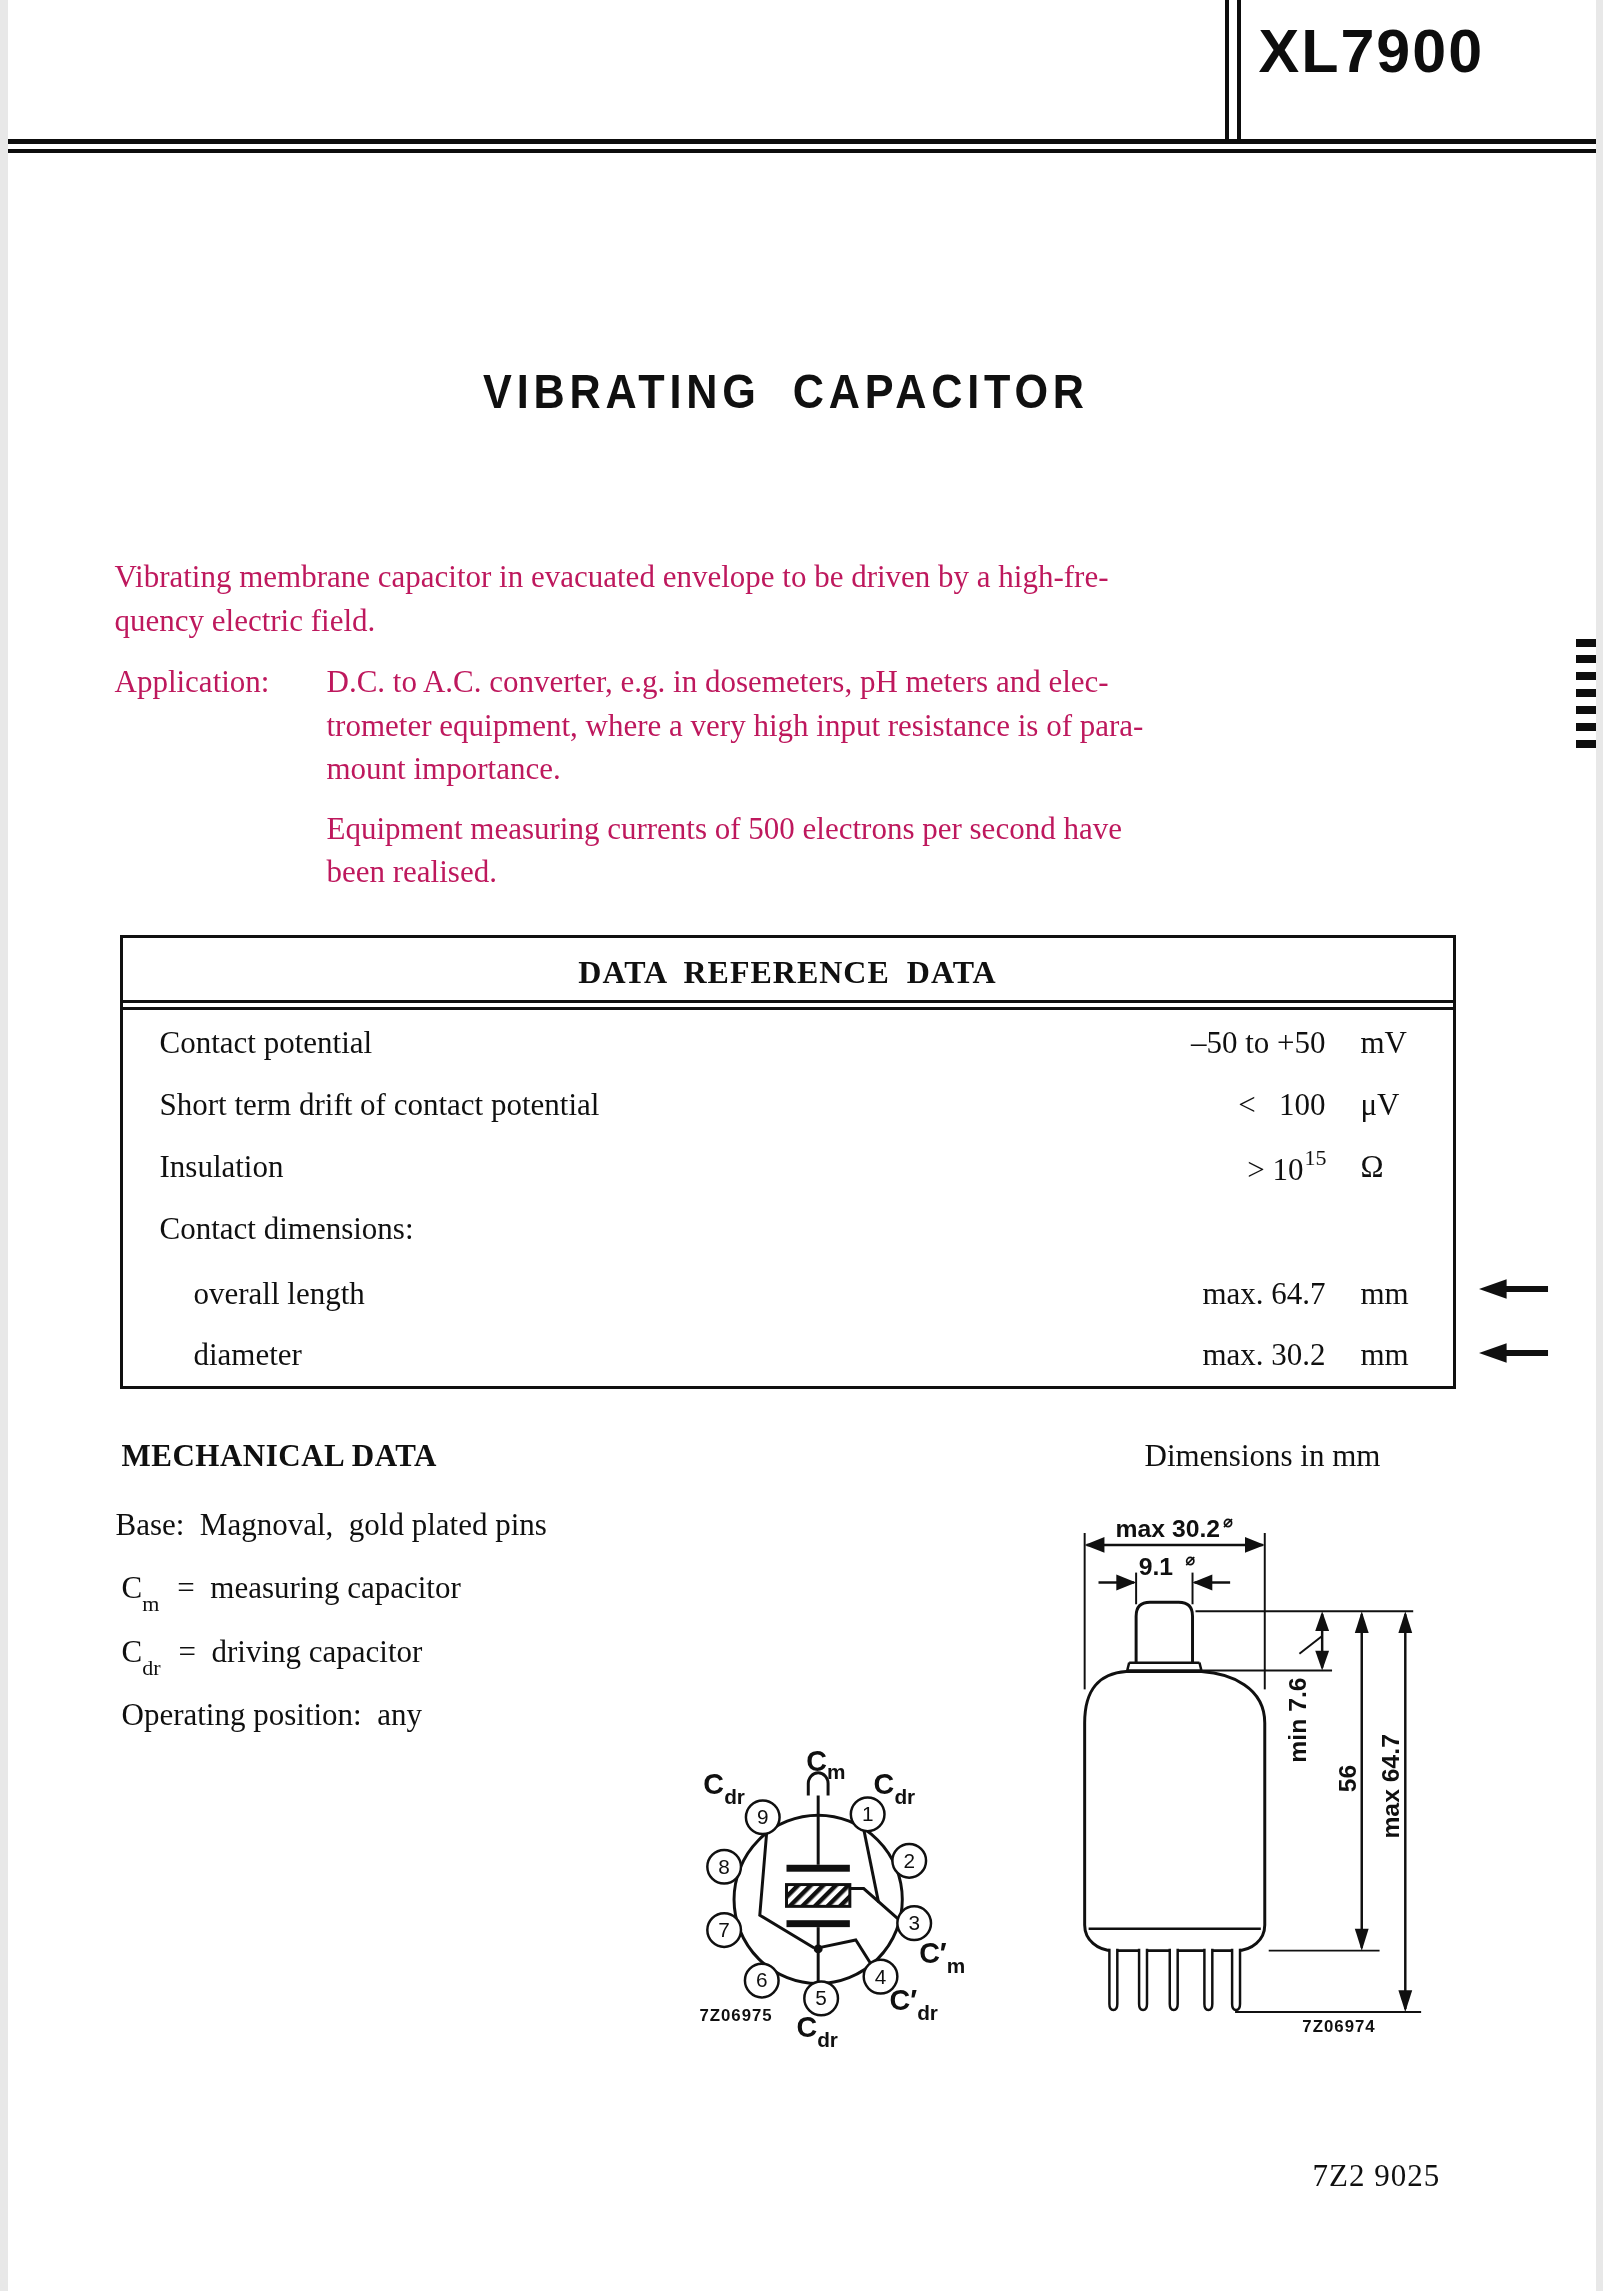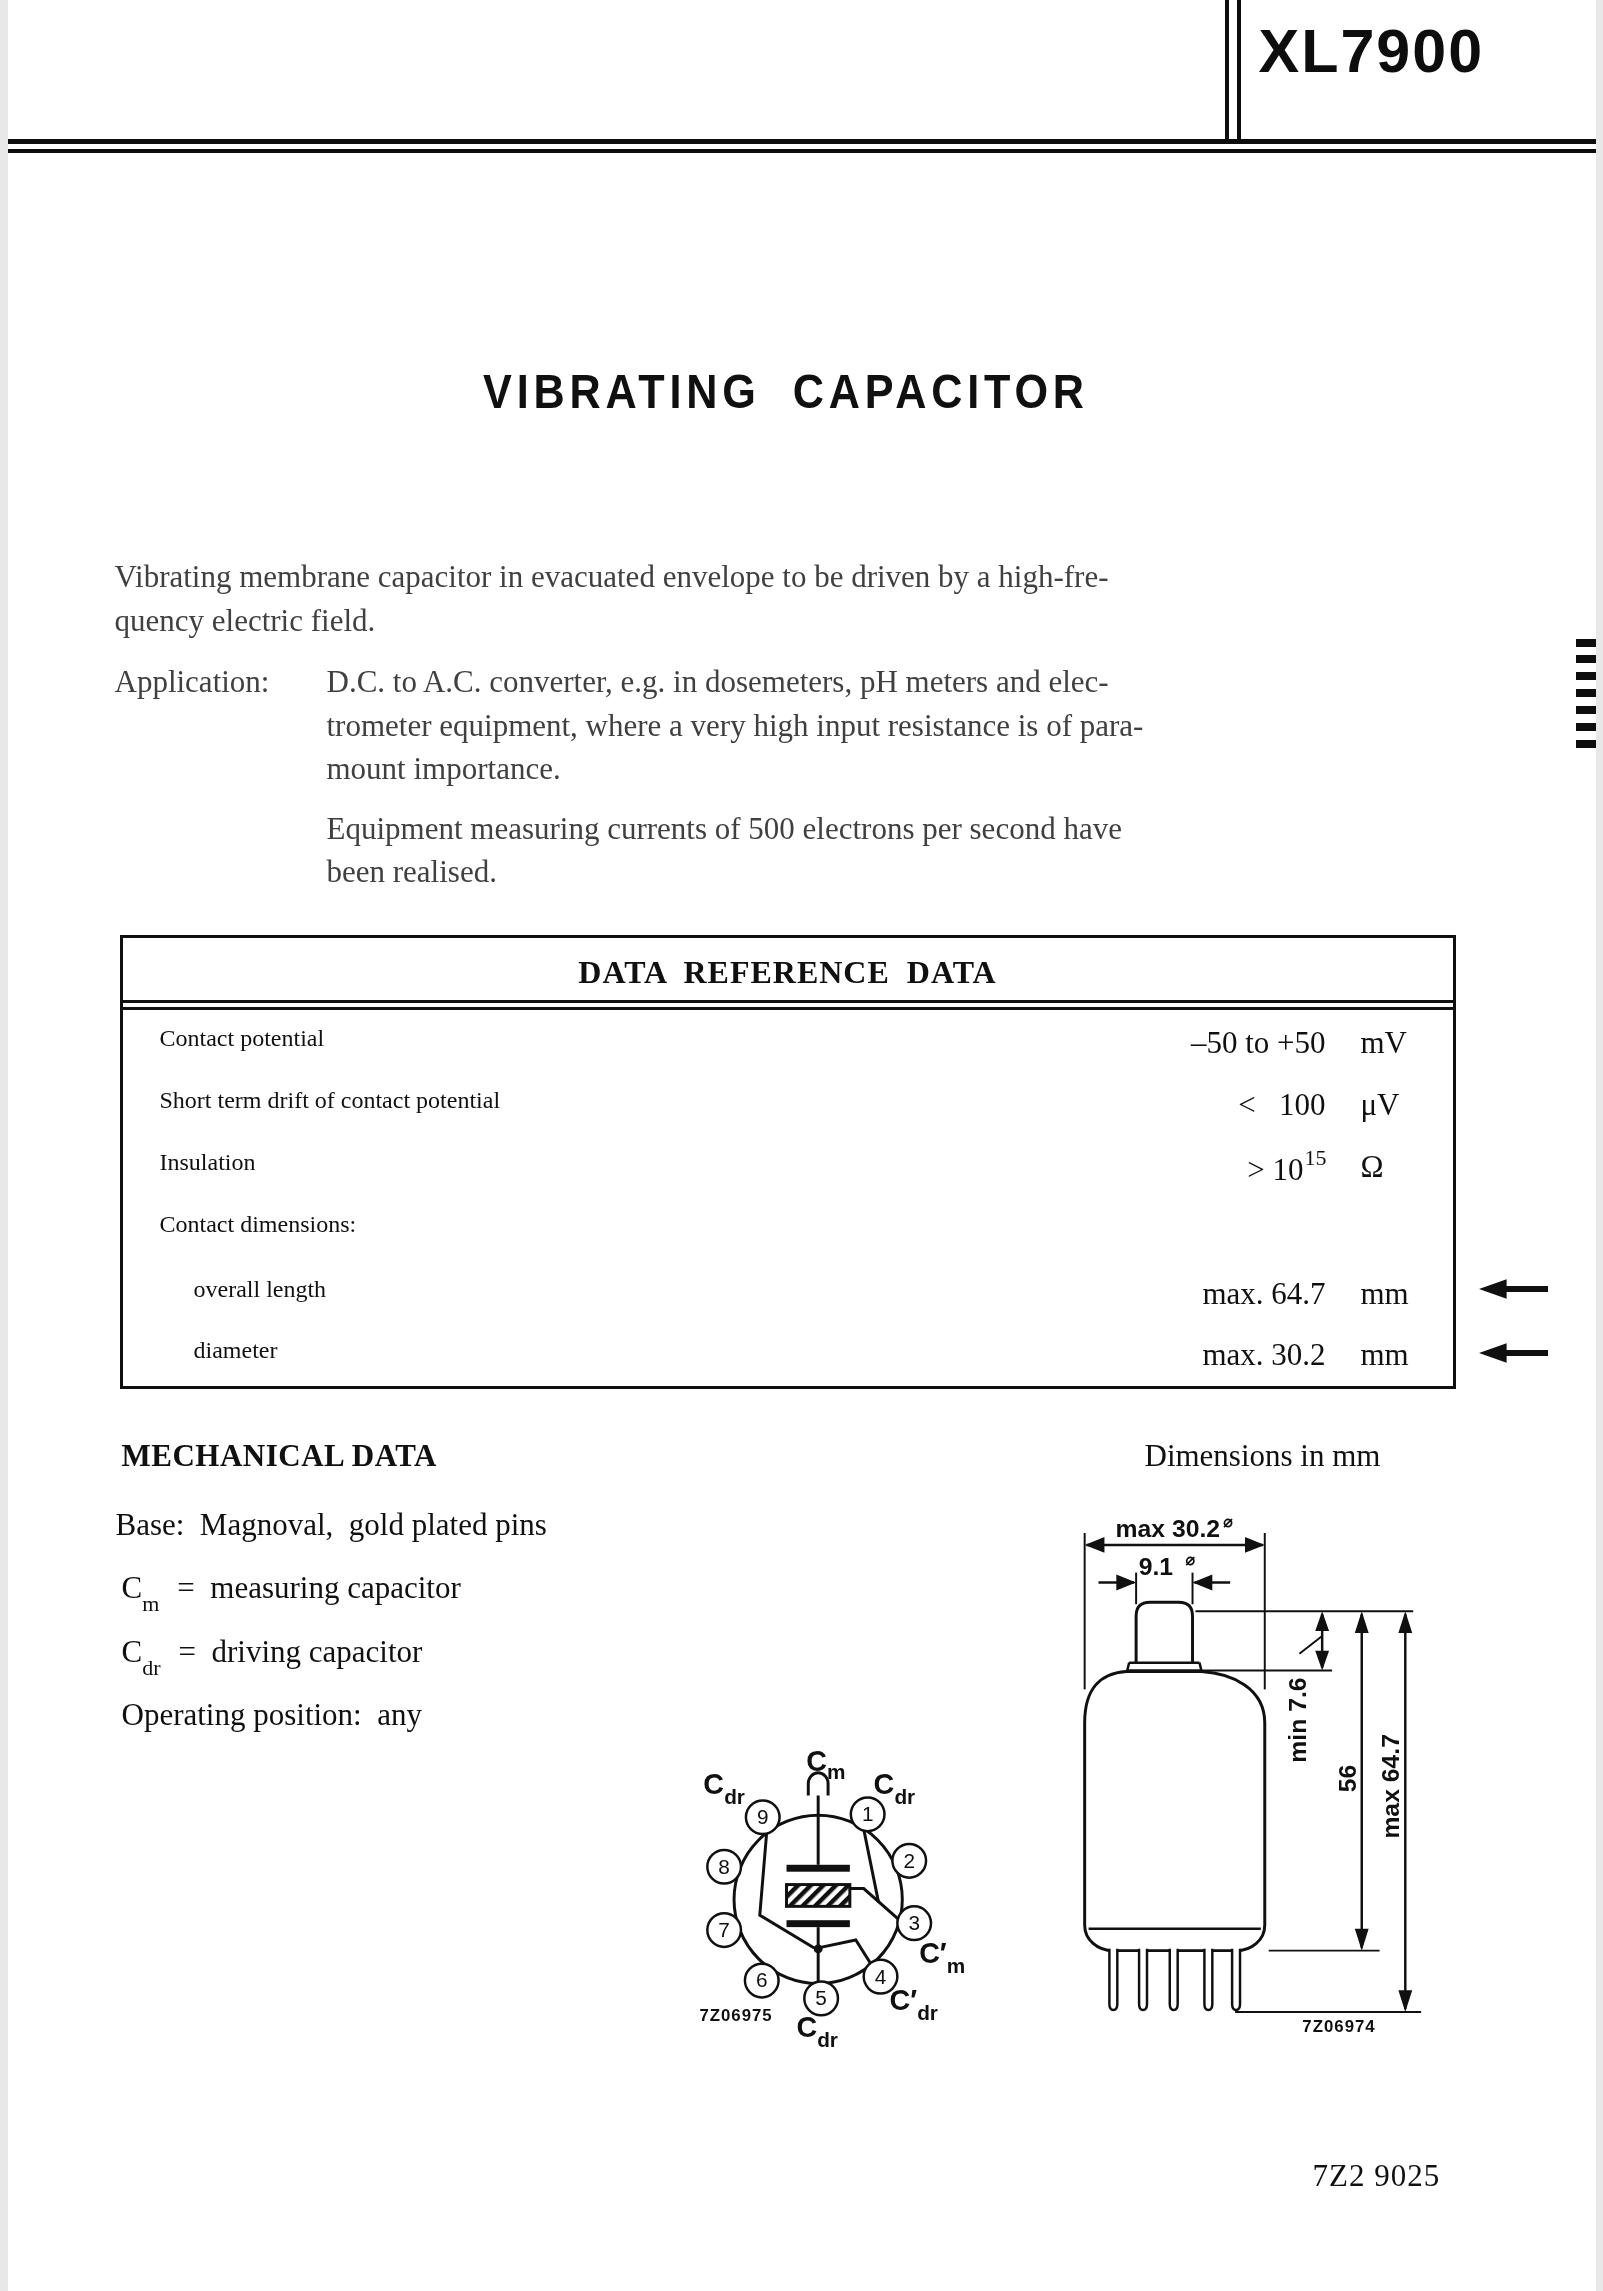--- a/index.html
+++ b/index.html
@@ -18,33 +18,33 @@
   .hrule{background:#0d0d0d;left:0;width:1604px;}
   .tabbar{background:#0d0d0d;left:1568px;width:36px;height:8px;}
   
   .doc-title{
     left:112px;top:364px;width:1332px;text-align:center;
     font-family:"Liberation Sans", sans-serif;font-weight:bold;
     font-size:45px;letter-spacing:5px;word-spacing:16px;
     transform:scale(0.96,1.08);transform-origin:center top;
   }
   
-  .body-line{font-size:31px;white-space:pre;color:#404040;}
+  .body-line{font-size:31px;white-space:pre;color:#be185d;}
   
   .qr-box{
     left:112px;top:935px;width:1336px;height:454px;
     border:3px solid #101010;box-sizing:border-box;
   }
   .qr-title{
     position:absolute;left:0;top:16px;width:100%;text-align:center;
     font-size:32px;font-weight:bold;letter-spacing:1px;word-spacing:8px;
   }
   .qr-sep{position:absolute;left:0;width:100%;height:3px;background:#101010;}
   .qr-row{position:absolute;left:0;width:100%;height:40px;}
-  .qr-label{position:absolute;left:37px;font-size:24px;white-space:pre;}
+  .qr-label{position:absolute;left:37px;font-size:31px;white-space:pre;}
   .qr-label.indent{left:71px;}
   .qr-value{position:absolute;left:931px;width:272px;text-align:right;font-size:31px;white-space:pre;}
   .qr-value sup{font-size:22px;position:relative;top:-4px;left:1px;}
   .qr-unit{position:absolute;left:1238px;font-size:31px;}
   
   .mech-h{font-size:31px;font-weight:bold;letter-spacing:0.5px;white-space:pre;}
   .mech-line{font-size:31px;white-space:pre;}
   .mech-line sub{font-size:22px;position:relative;top:6px;}
   .mech-line .gap{display:inline-block;width:18px;}
   

